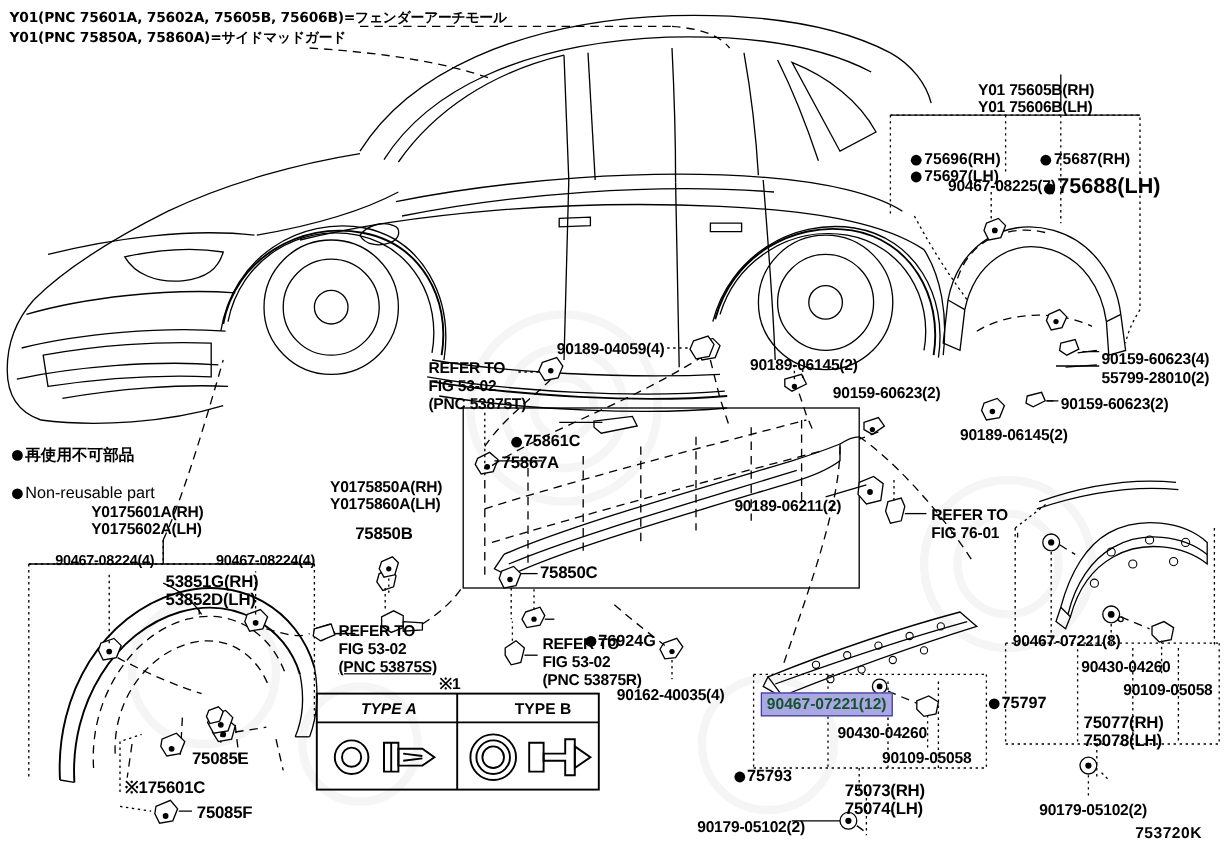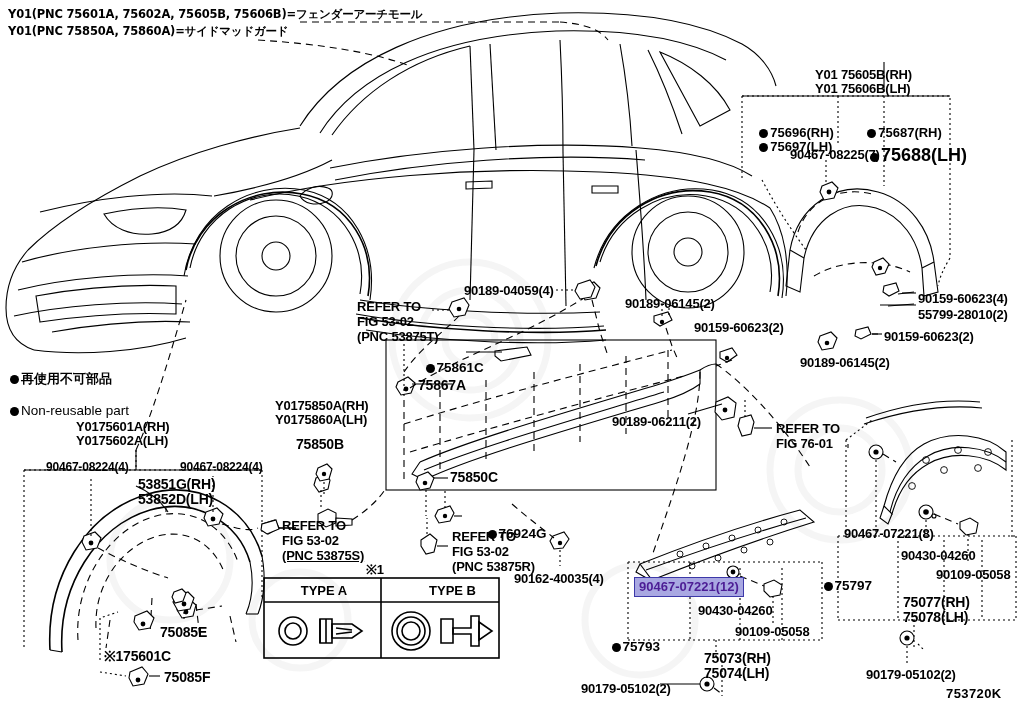--- a/index.html
+++ b/index.html
@@ -26,21 +26,21 @@
     background:#000;vertical-align:-1px;margin-right:2px;
   }
   .jp{font-family:"DejaVu Sans", sans-serif;font-weight:bold;}
   .hl{
     position:absolute;
     background:#a9a8e2;
     border:1px solid #3c38a8;
     padding:1px 4px 2px 4px;
     font-weight:bold;
     font-size:13px;
-    color:#4c1d95;
+    color:#14532d;
     box-sizing:border-box;
     white-space:pre;
   }
   .typehdr{
     position:absolute;text-align:center;font-weight:bold;font-size:13px;
     font-family:"Liberation Sans", sans-serif;
   }
   .codeid{
     position:absolute;font-size:13px;font-weight:bold;letter-spacing:0.4px;
   }
@@ -615,21 +615,21 @@
 <div class="lbl jp" style="left:8px;top:25px;font-size:11.5px;">Y01(PNC 75850A, 75860A)=サイドマッドガード</div>
 
 <div style="position:absolute;left:10px;top:370px;font-size:13px;font-weight:bold;">
   <span class="dot"></span><span class="jp">再使用不可部品</span>
 </div>
 <div style="position:absolute;left:10px;top:403px;font-size:13.5px;">
   <span class="dot"></span><span>Non-reusable part</span>
 </div>
 
 <div class="lbl sz10" style="left:366px;top:563px;">※1</div>
-<div class="typehdr" style="left:264px;top:583px;width:120px;">TYPE A</div>
+<div class="typehdr" style="left:264px;top:583px;width:120px;font-style:italic;">TYPE A</div>
 <div class="typehdr" style="left:382px;top:583px;width:141px;">TYPE B</div>
 
 <div class="lbl sz10" style="left:815px;top:68px;">Y01 75605B(RH)</div>
 <div class="lbl sz10" style="left:815px;top:82px;">Y01 75606B(LH)</div>
 
 <div style="position:absolute;left:752px;top:110px;font-size:13px;font-weight:bold;white-space:pre;">
   <span class="dot"></span><span>75696(RH)</span>
 </div>
 <div style="position:absolute;left:752px;top:124px;font-size:13px;font-weight:bold;white-space:pre;">
   <span class="dot"></span><span>75697(LH)</span>

